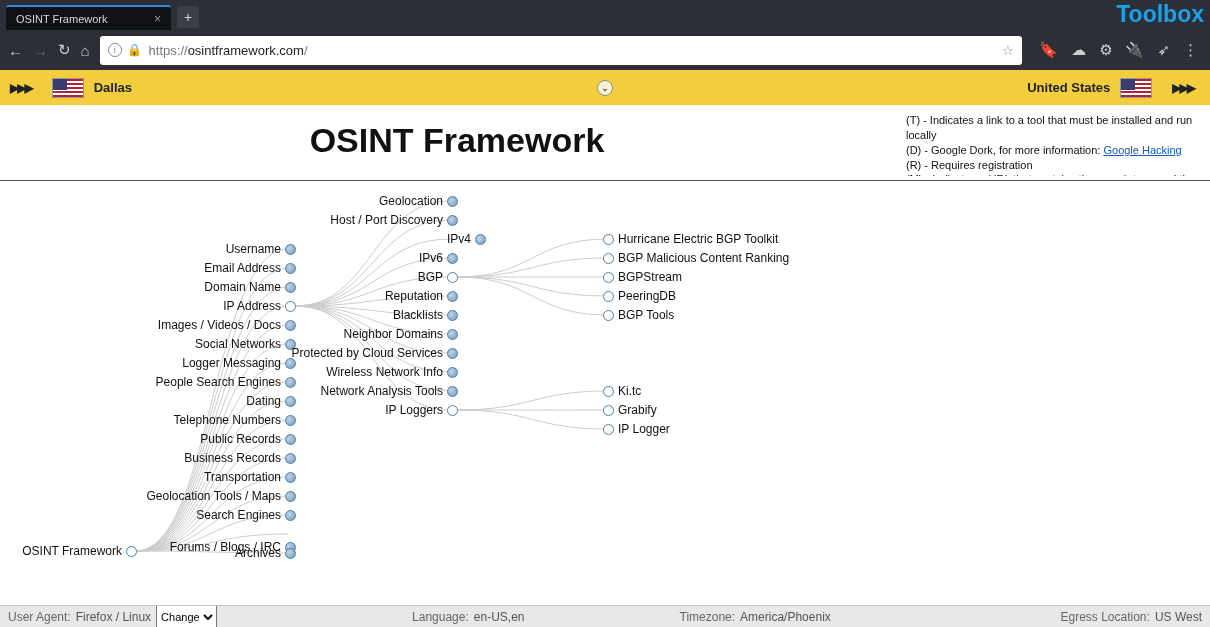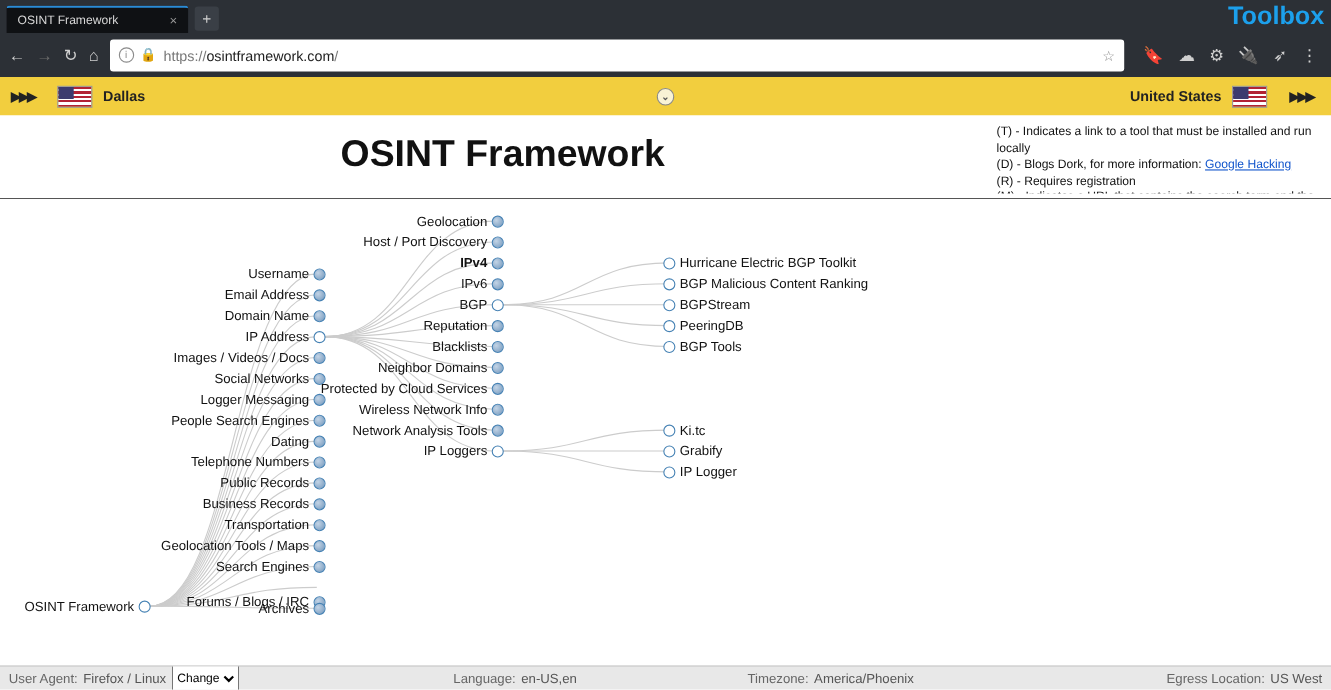--- a/index.html
+++ b/index.html
@@ -166,21 +166,21 @@
     <span>United States</span>
     <span class="flag"></span>
     <span class="triple-arrow">▶▶▶</span>
   </div>
 </div>
 
 <div class="page-header">
   <div class="page-title">OSINT Framework</div>
   <div class="legend">
     <div>(T) - Indicates a link to a tool that must be installed and run locally</div>
-    <div><span>(D) - Blogs Dork, for more information: </span><a href="#">Google Hacking</a></div>
+    <div><span>(D) - Google Dork, for more information: </span><a href="#">Google Hacking</a></div>
     <div>(R) - Requires registration</div>
     <div>(M) - Indicates a URL that contains the search term and the URL itself must be edited manually</div>
   </div>
 </div>
 
 <div class="graph-area" id="graph">
   <svg class="links" id="links" viewBox="0 0 1210 424">
       <path d="M 136 370 C 212 370 212 68 288 68" stroke="#cccccc" fill="none" stroke-width="1"></path>
       <path d="M 136 370 C 212 370 212 87 288 87" stroke="#cccccc" fill="none" stroke-width="1"></path>
       <path d="M 136 370 C 212 370 212 106 288 106" stroke="#cccccc" fill="none" stroke-width="1"></path>
@@ -292,21 +292,21 @@
       <span class="dot filled"></span>
     </div>
     <div class="node right-dot" style="top: 13px; right: 752px;">
       <span>Geolocation</span>
       <span class="dot filled"></span>
     </div>
     <div class="node right-dot" style="top: 32px; right: 752px;">
       <span>Host / Port Discovery</span>
       <span class="dot filled"></span>
     </div>
-    <div class="node right-dot" style="top: 51px; right: 752px; font-weight: bold;">
+    <div class="node right-dot" style="top: 51px; right: 724px;">
       <span>IPv4</span>
       <span class="dot filled"></span>
     </div>
     <div class="node right-dot" style="top: 70px; right: 752px;">
       <span>IPv6</span>
       <span class="dot filled"></span>
     </div>
     <div class="node right-dot" style="top: 89px; right: 752px;">
       <span>BGP</span>
       <span class="dot"></span>

